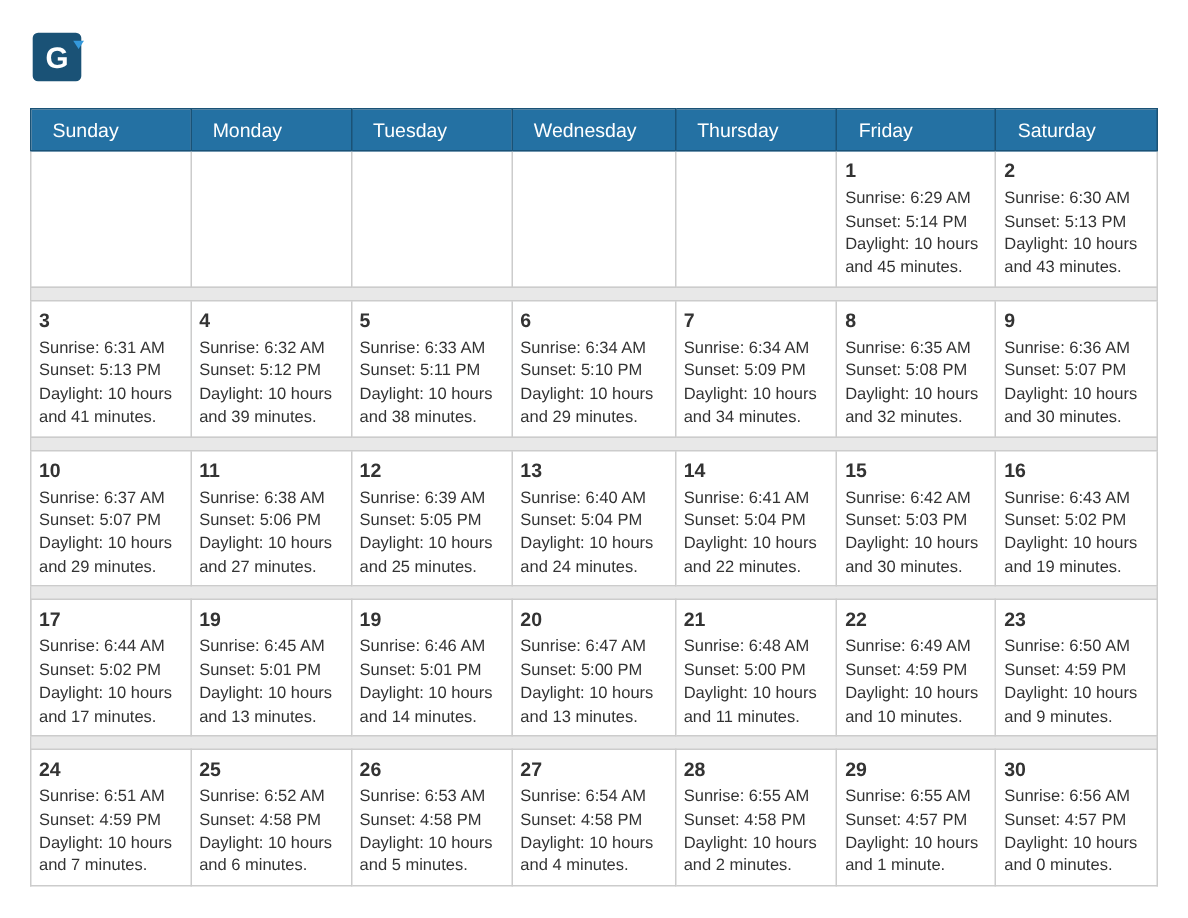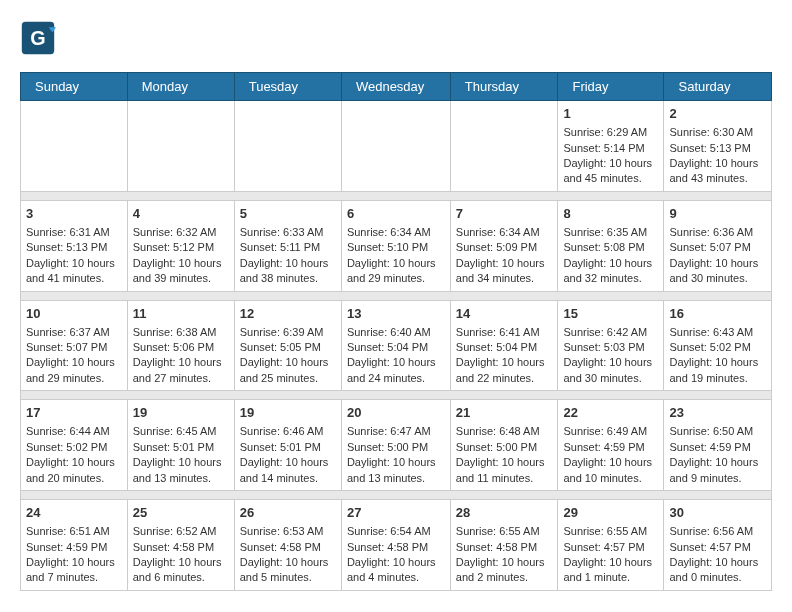--- a/index.html
+++ b/index.html
@@ -251,21 +251,21 @@
       </tr>
       <tr class="row-divider">
         <td colspan="7"></td>
       </tr>
       <tr style="background: #a3a3a3;">
         <td>
           <span class="day-number">17</span>
           <div>Sunrise: 6:44 AM</div>
           <div>Sunset: 5:02 PM</div>
           <div>Daylight: 10 hours</div>
-          <div>and 20 minutes.</div>
+          <div>and 17 minutes.</div>
         </td>
         <td>
           <span class="day-number">19</span>
           <div>Sunrise: 6:45 AM</div>
           <div>Sunset: 5:01 PM</div>
           <div>Daylight: 10 hours</div>
           <div>and 13 minutes.</div>
         </td>
         <td>
           <span class="day-number">19</span>

